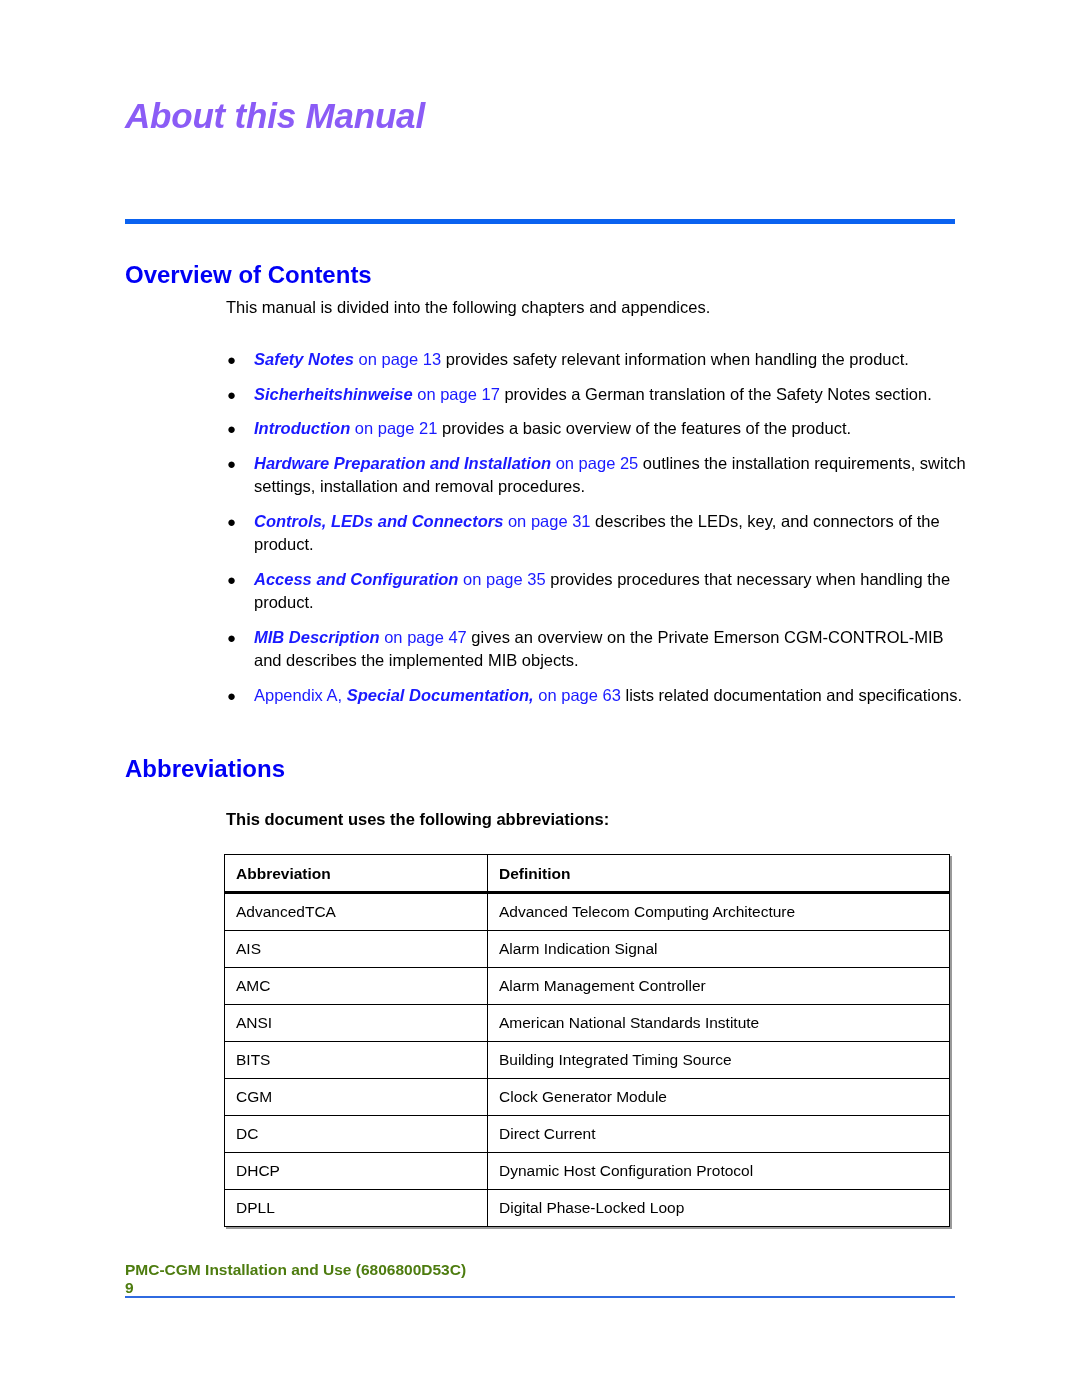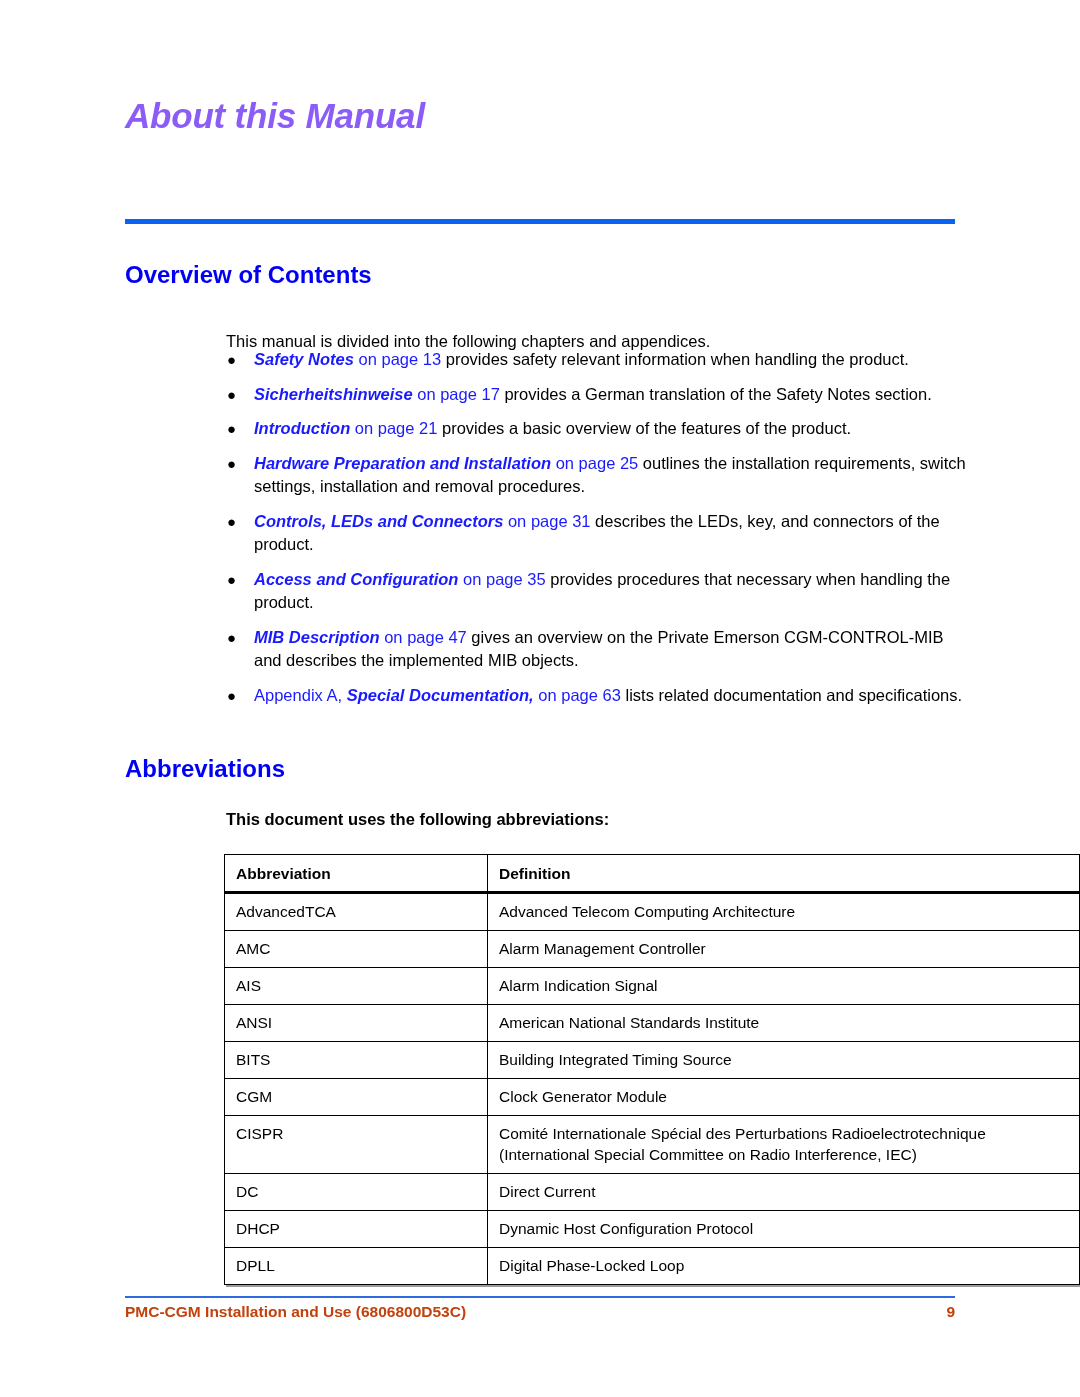--- a/index.html
+++ b/index.html
@@ -56,21 +56,21 @@
   #abbrev-heading   { top: 755px; }
 
   
   .body-text {
     position: absolute;
     left: 226px;
     font-size: 16.5px;
     line-height: 23px;
     color: #000000;
   }
-  #overview-intro { top: 330px; width: 740px; }
+  #overview-intro { top: 296px; width: 740px; }
   #abbrev-intro   { top: 808px; width: 740px; font-weight: bold; }
 
   
   .bullet-list {
     position: absolute;
     left: 226px;
     top: 348px;
     width: 740px;
   }
   .bullet-item {
@@ -96,21 +96,21 @@
     color: #1a1aff;
     font-style: italic;
     font-weight: bold;
   }
 
   
   .abbrev-table {
     position: absolute;
     left: 224px;
     top: 854px;
-    width: 856px;
+    width: 726px;
     border-collapse: collapse;
     font-size: 15.5px;
     color: #000000;
     background: #ffffff;
     box-shadow: 2px 2px 0 0 #9a9a9a;
   }
   .abbrev-table th,
   .abbrev-table td {
     border: 1px solid #000000;
     text-align: left;
@@ -131,29 +131,30 @@
   .footer-rule {
     position: absolute;
     left: 125px;
     top: 1296px;
     width: 830px;
     height: 2px;
     background: #2f6ae0;
   }
   .footer {
     position: absolute;
-    top: 1303px;
+    top: 1261px;
     left: 125px;
     width: 830px;
     font-size: 15.5px;
     font-weight: bold;
-    color: #c2410c;
+    color: #4d7c0f;
     display: flex;
     justify-content: space-between;
     align-items: baseline;
+    flex-direction: column;
   }
 </style>
 </head>
 <body>
 
 <div class="page">
 
   <div class="chapter-title">About this Manual</div>
 
   <div class="title-rule"></div>
@@ -183,42 +184,38 @@
         <th class="col-abbrev">Abbreviation</th>
         <th class="col-def">Definition</th>
       </tr>
     </thead>
     <tbody id="abbrev-body">
         <tr>
           <td class="col-abbrev">AdvancedTCA</td>
           <td class="col-def">Advanced Telecom Computing Architecture</td>
         </tr>
         <tr>
+          <td class="col-abbrev">AIS</td>
+          <td class="col-def">Alarm Indication Signal</td>
+        </tr>
+        <tr>
           <td class="col-abbrev">AMC</td>
           <td class="col-def">Alarm Management Controller</td>
         </tr>
         <tr>
-          <td class="col-abbrev">AIS</td>
-          <td class="col-def">Alarm Indication Signal</td>
-        </tr>
-        <tr>
           <td class="col-abbrev">ANSI</td>
           <td class="col-def">American National Standards Institute</td>
         </tr>
         <tr>
           <td class="col-abbrev">BITS</td>
           <td class="col-def">Building Integrated Timing Source</td>
         </tr>
         <tr>
           <td class="col-abbrev">CGM</td>
           <td class="col-def">Clock Generator Module</td>
-        </tr>
-        <tr>
-          <td class="col-abbrev">CISPR</td>
-          <td class="col-def">Comité Internationale Spécial des Perturbations Radioelectrotechnique (International Special Committee on Radio Interference, IEC)</td>
         </tr>
         <tr>
           <td class="col-abbrev">DC</td>
           <td class="col-def">Direct Current</td>
         </tr>
         <tr>
           <td class="col-abbrev">DHCP</td>
           <td class="col-def">Dynamic Host Configuration Protocol</td>
         </tr>
         <tr>

